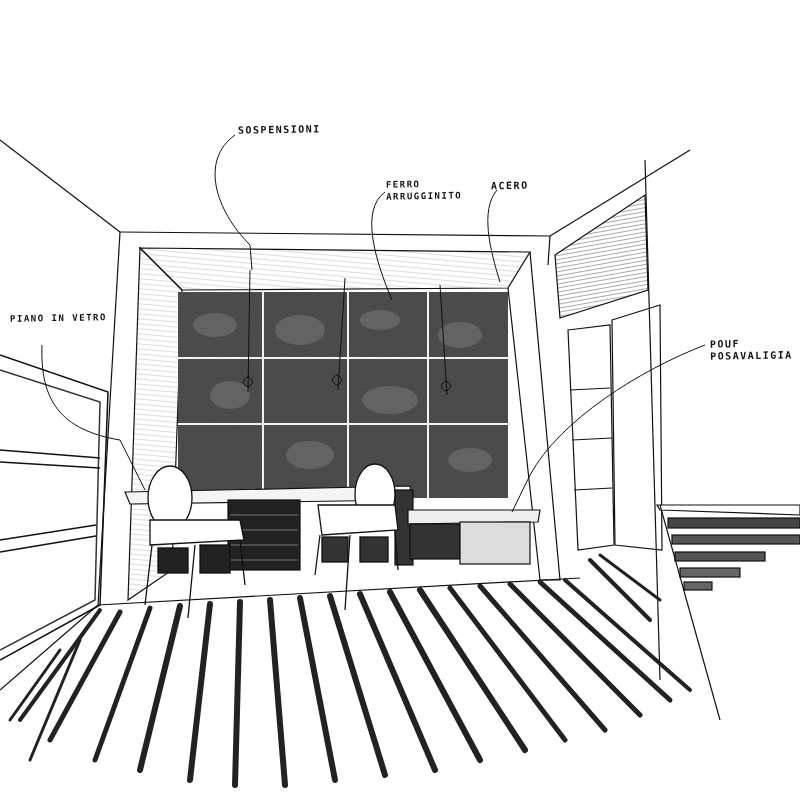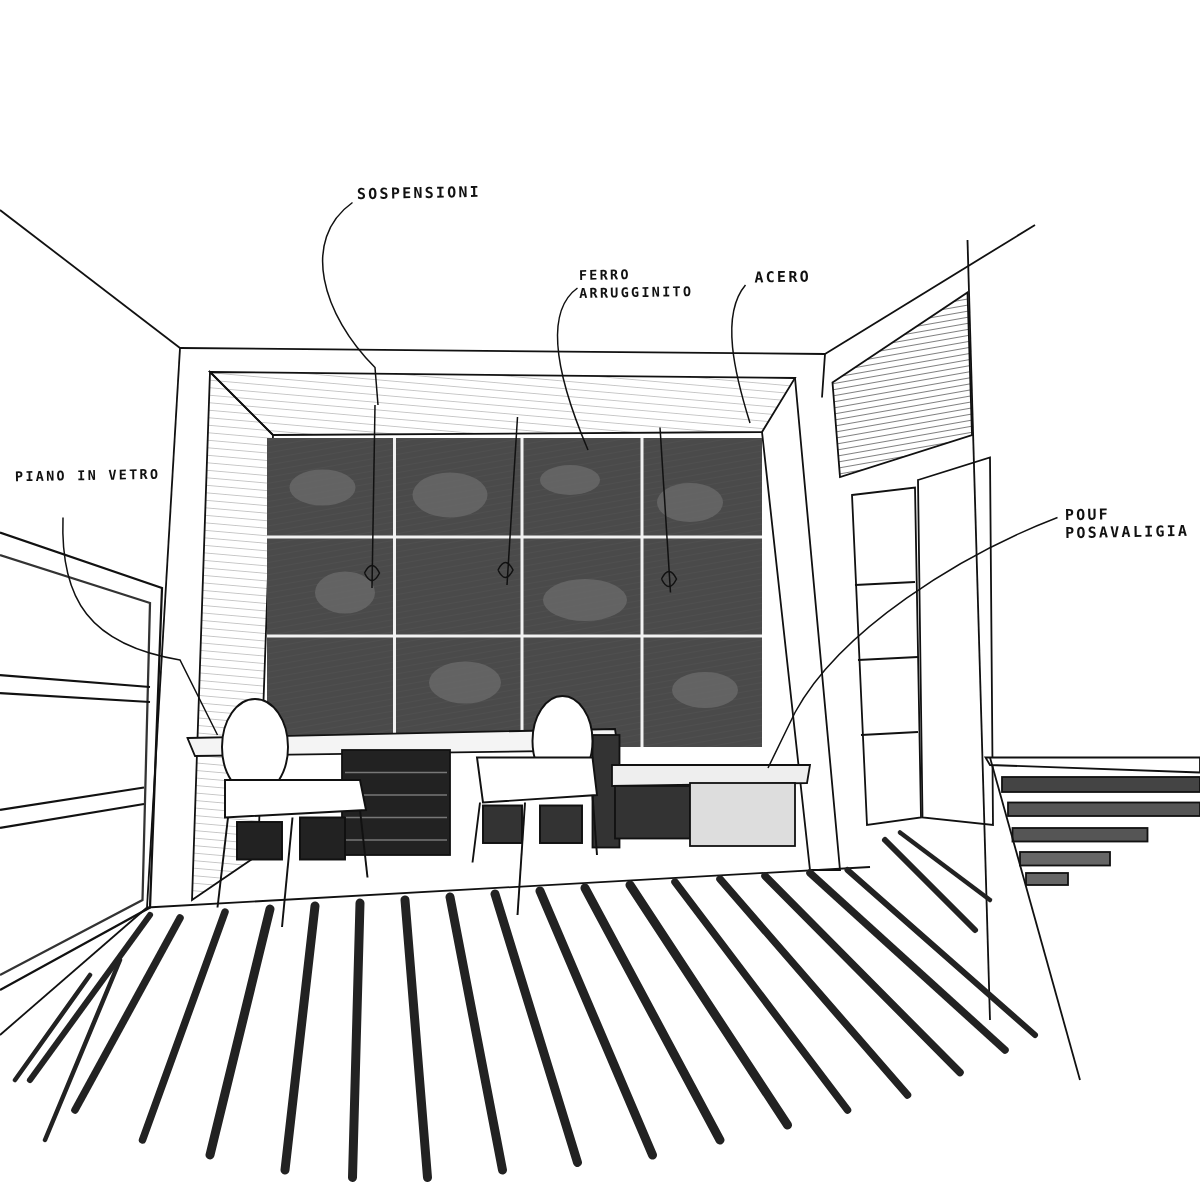--- a/index.html
+++ b/index.html
@@ -176,21 +176,21 @@
   </g>
 </svg>
 
 <div class="label" style="left:238px; top:124px;">
   <div>SOSPENSIONI</div>
 </div>
 <div class="label" style="left:386px; top:178px; font-size:9px;">
   <div>FERRO</div>
   <div>ARRUGGINITO</div>
 </div>
-<div class="label" style="left:503px; top:180px;">
+<div class="label" style="left:491px; top:180px;">
   <div>ACERO</div>
 </div>
 <div class="label" style="left:10px; top:312px; font-size:9px;">
   <div>PIANO IN VETRO</div>
 </div>
 <div class="label" style="left:710px; top:338px;">
   <div>POUF</div>
   <div>POSAVALIGIA</div>
 </div>
 

